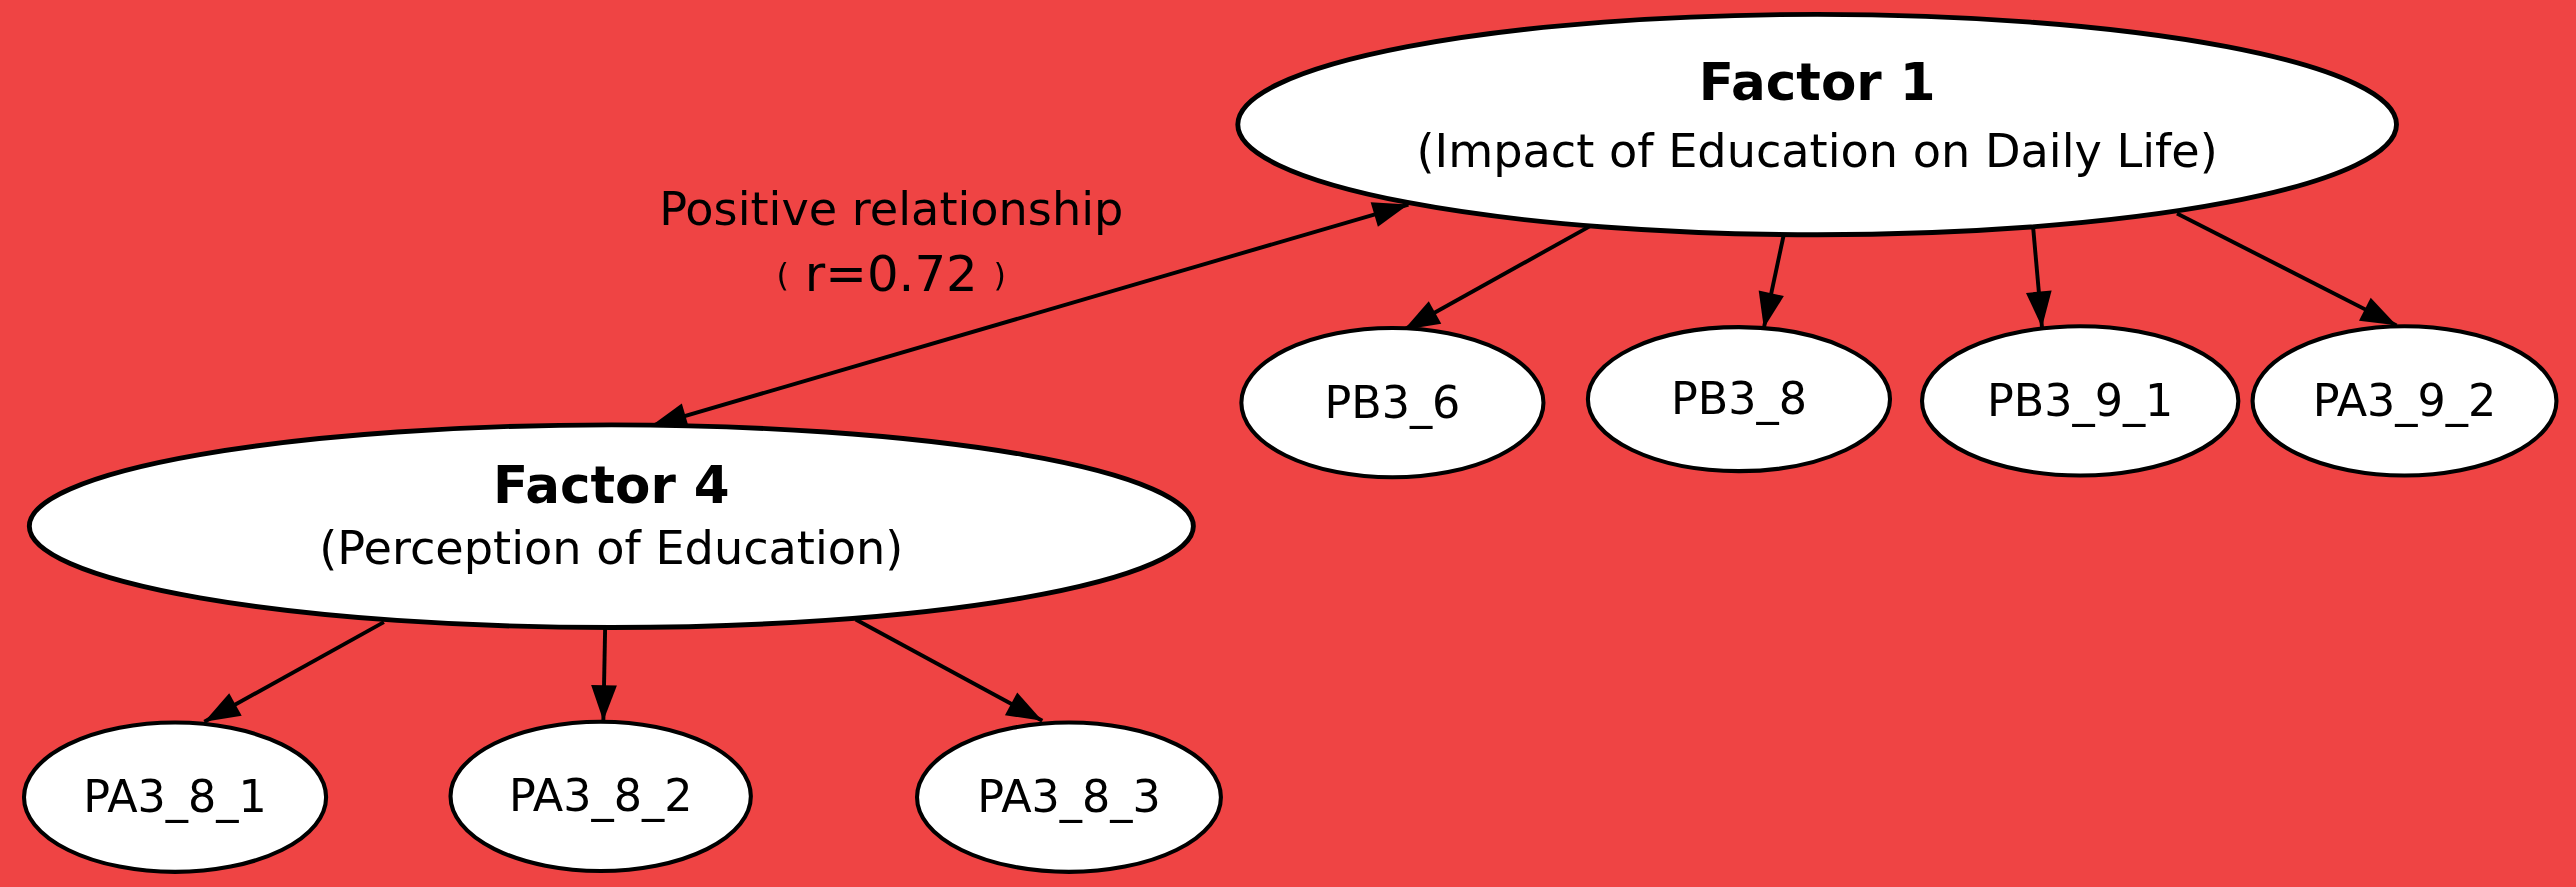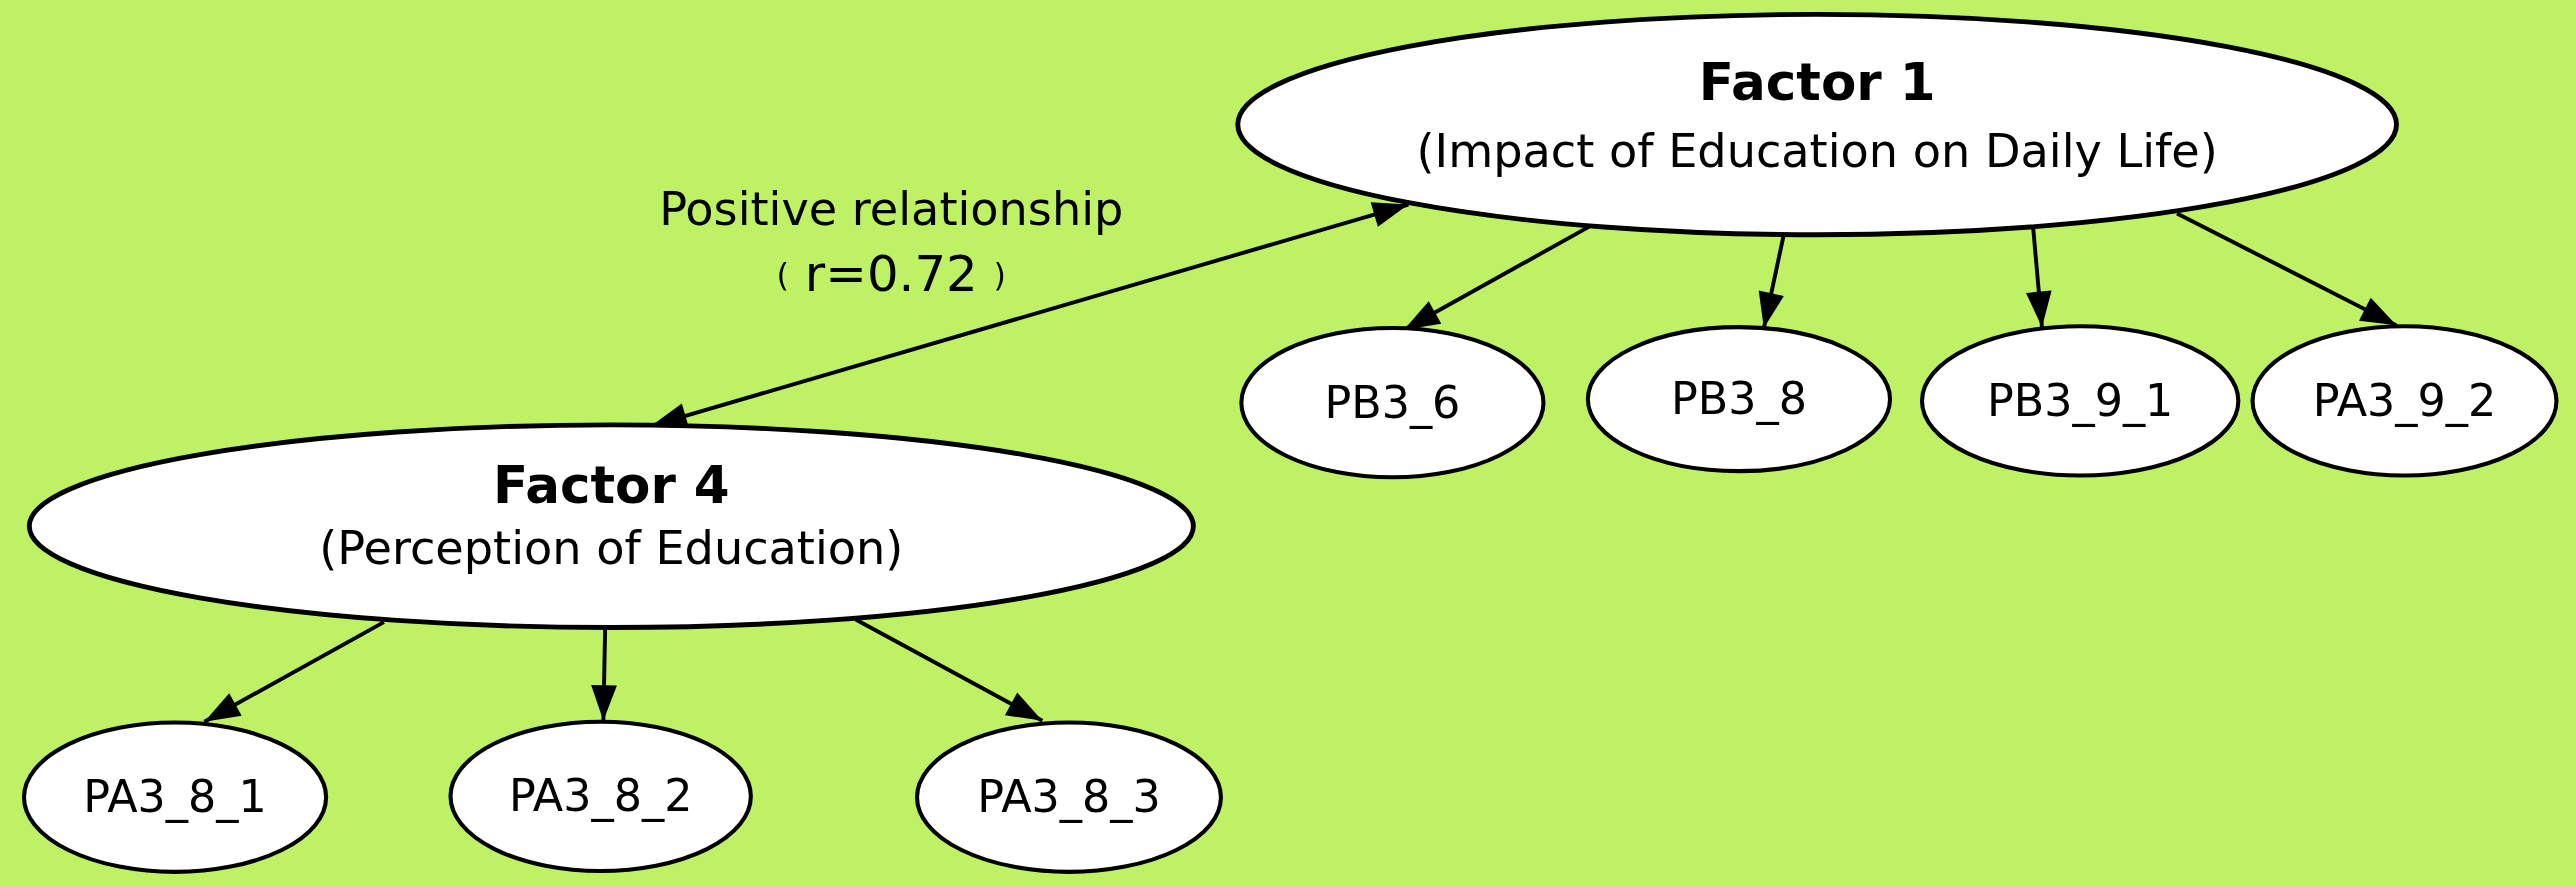--- a/index.html
+++ b/index.html
@@ -10,21 +10,21 @@
   body {
     width: 2576px;
     height: 888px;
     overflow: hidden;
     font-family: "DejaVu Sans", sans-serif;
   }
   .canvas {
     position: relative;
     width: 2576px;
     height: 888px;
-    background: #bef264;
+    background: #ef4444;
   }
   svg { display: block; }
   .node {
     fill: #ffffff;
     stroke: #000000;
   }
   .factor-ellipse { stroke-width: 5.5px; }
   .indicator-ellipse { stroke-width: 4.6px; }
   .edge-line {
     stroke: #000000;

